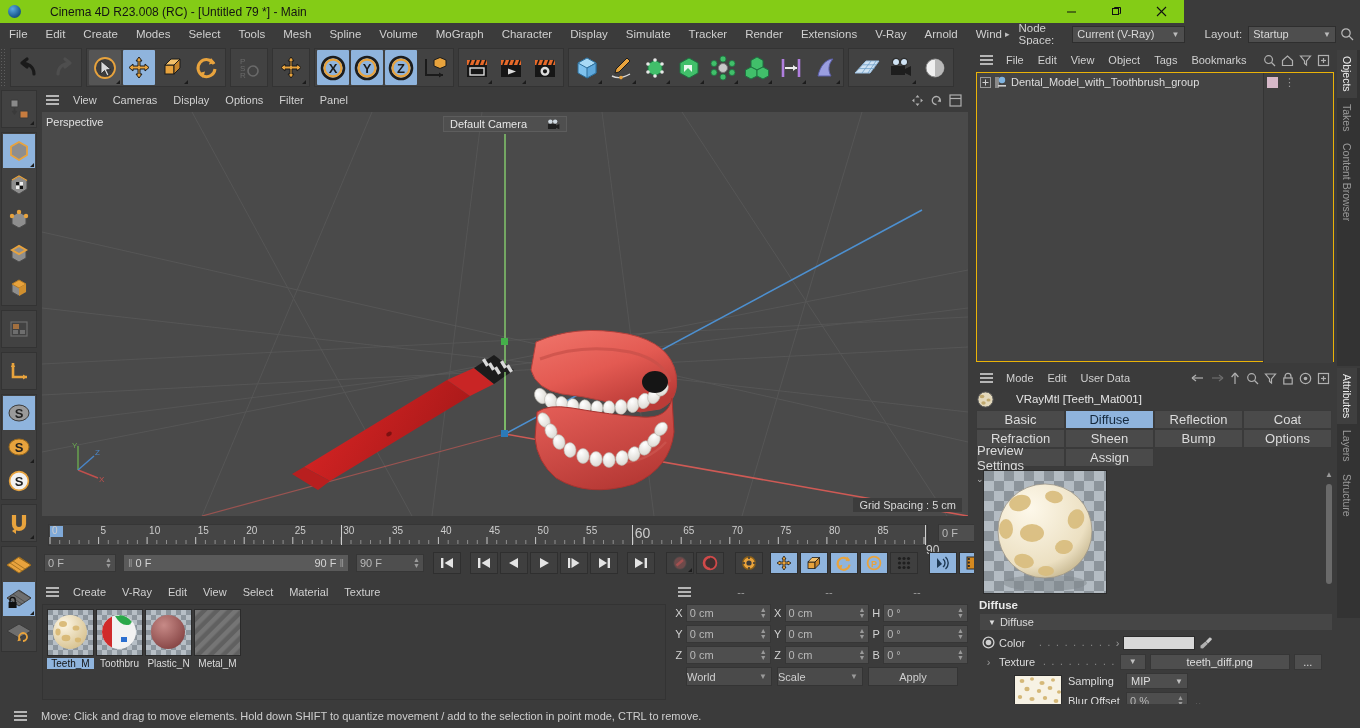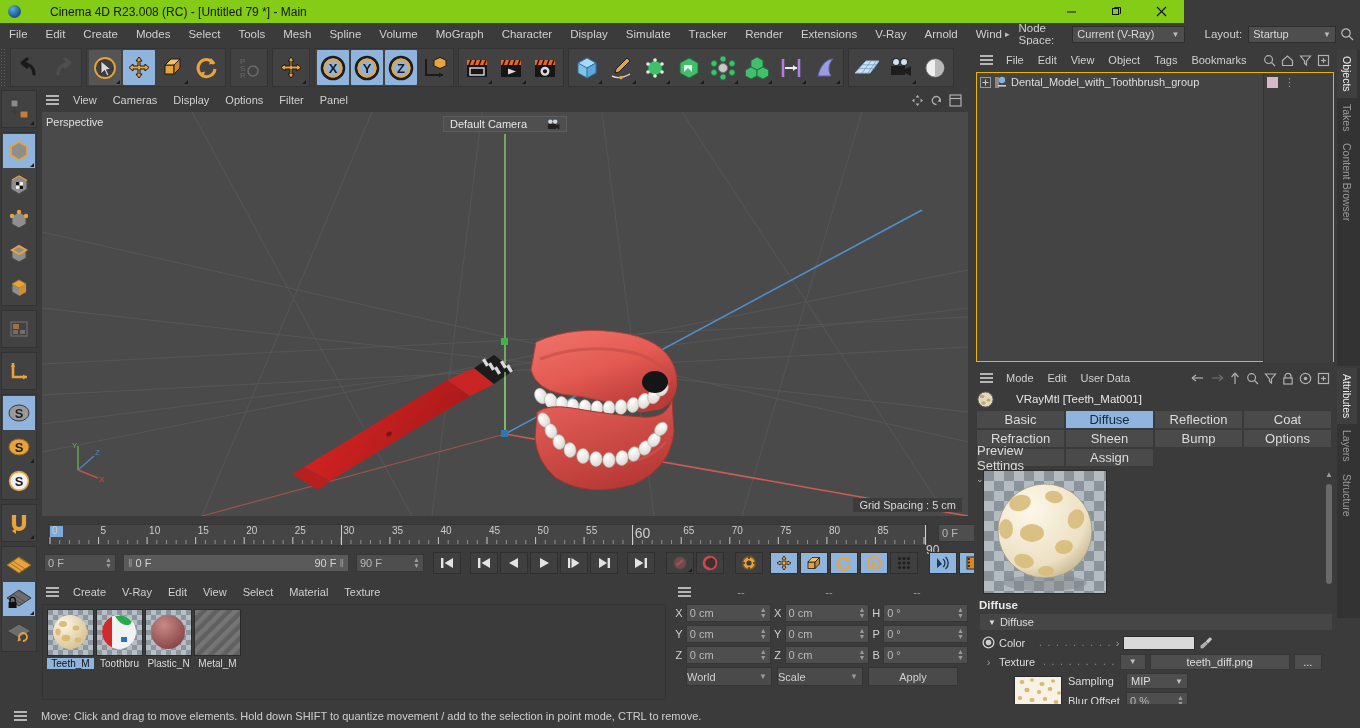--- a/index.html
+++ b/index.html
@@ -1469,21 +1469,21 @@
       <span class="dotted">. . . . . . . . .</span>
       <span class="txtfield" style="width:26px;">
         <span style="font-size:8px; color:#c0c0c0;">▼</span>
       </span>
       <span class="txtfield" style="width:140px;">
         <span>teeth_diff.png</span>
       </span>
       <span class="txtfield" style="width:28px;">...</span>
     </div>
 
-    <div style="display:flex; padding-left:40px; gap:6px; align-items:flex-end; margin-top:2px;">
+    <div style="display:flex; padding-left:40px; gap:6px; align-items:center; margin-top:2px;">
       <div style="width:48px; height:34px; border:1px solid #2c2c2c; overflow:hidden;">
         <svg width="48" height="34" viewBox="0 0 48 34">
           <rect width="48" height="34" fill="#f7f2e4"></rect>
           <g fill="#d5b878">
             <ellipse cx="7" cy="5" rx="2.4" ry="2"></ellipse>
               <ellipse cx="17" cy="3" rx="2" ry="1.7"></ellipse>
             <ellipse cx="27" cy="7" rx="2.6" ry="2"></ellipse>
               <ellipse cx="38" cy="4" rx="2" ry="1.8"></ellipse>
             <ellipse cx="12" cy="13" rx="2.6" ry="2.2"></ellipse>
               <ellipse cx="24" cy="15" rx="2.2" ry="1.9"></ellipse>

